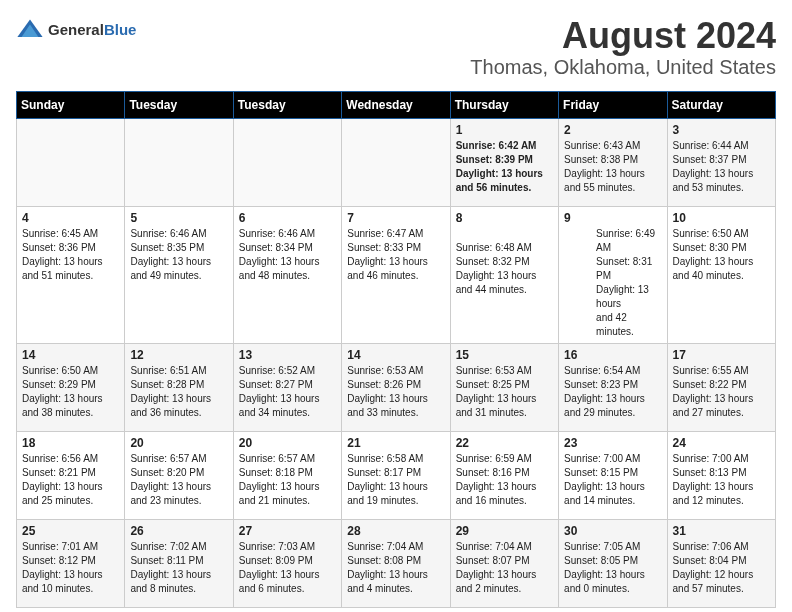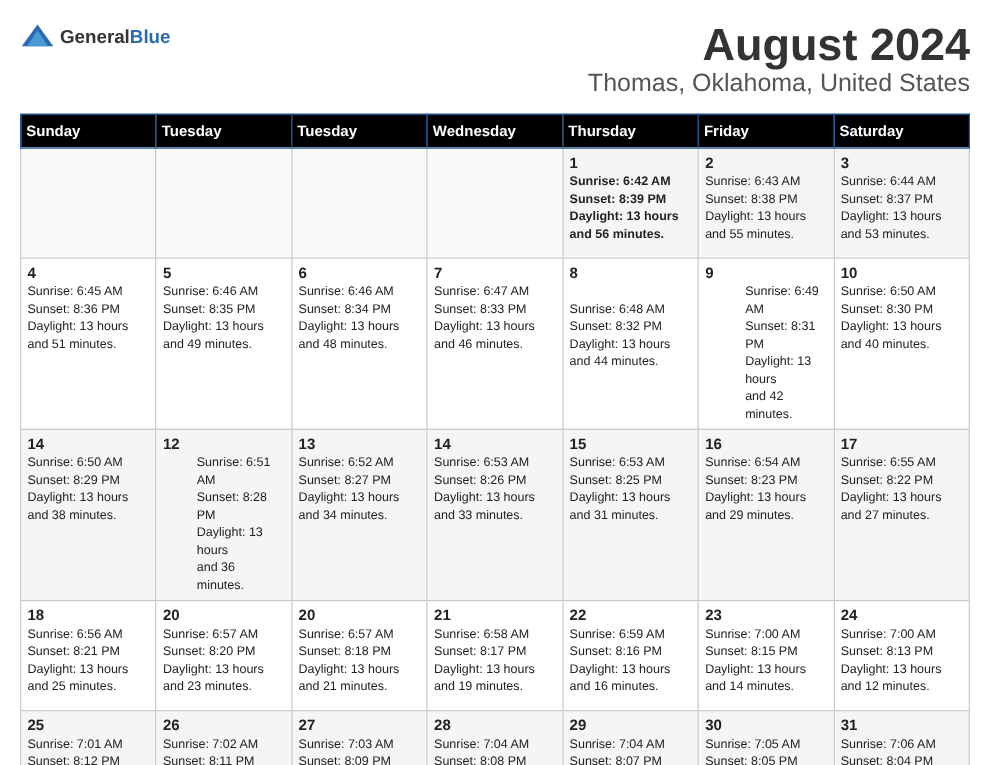--- a/index.html
+++ b/index.html
@@ -210,21 +210,21 @@
       <tr>
         <td>
           <div class="day-number">14</div>
           <div class="day-info" style="white-space: pre-line;">Sunrise: 6:50 AM
 Sunset: 8:29 PM
 Daylight: 13 hours
 and 38 minutes.</div>
         </td>
         <td>
           <div class="day-number">12</div>
-          <div class="day-info" style="white-space: pre-line; margin-left: 27px;">Sunrise: 6:51 AM
+          <div class="day-info" style="white-space: pre-line;">Sunrise: 6:51 AM
 Sunset: 8:28 PM
 Daylight: 13 hours
 and 36 minutes.</div>
         </td>
         <td>
           <div class="day-number">13</div>
           <div class="day-info" style="white-space: pre-line;">Sunrise: 6:52 AM
 Sunset: 8:27 PM
 Daylight: 13 hours
 and 34 minutes.</div>

